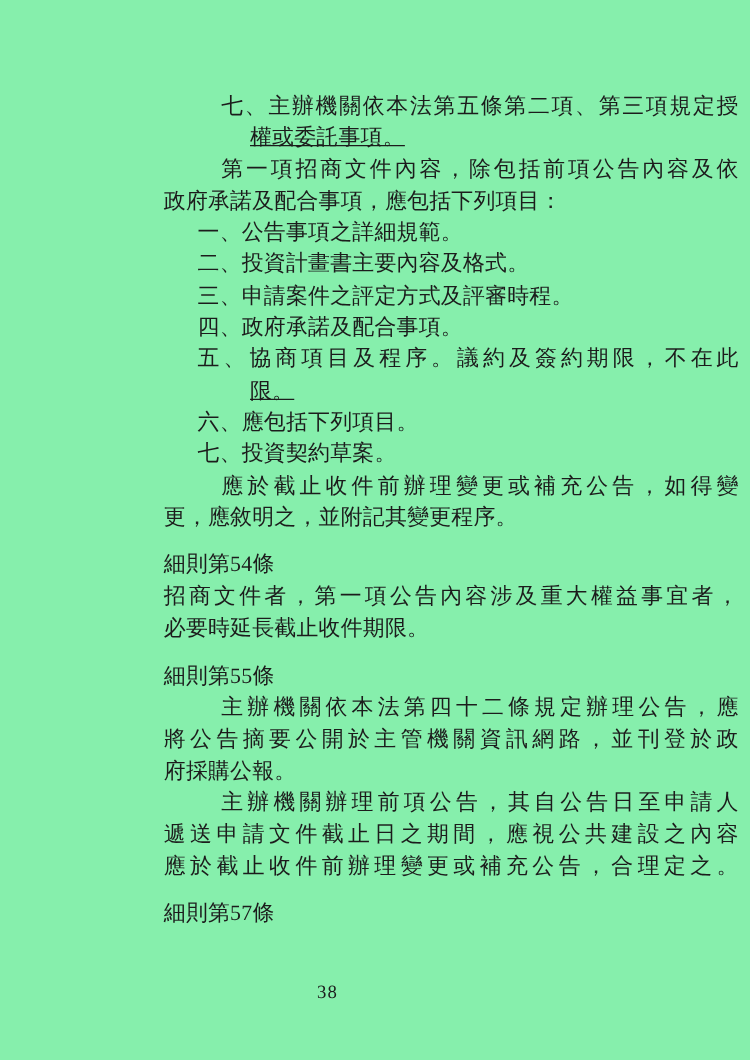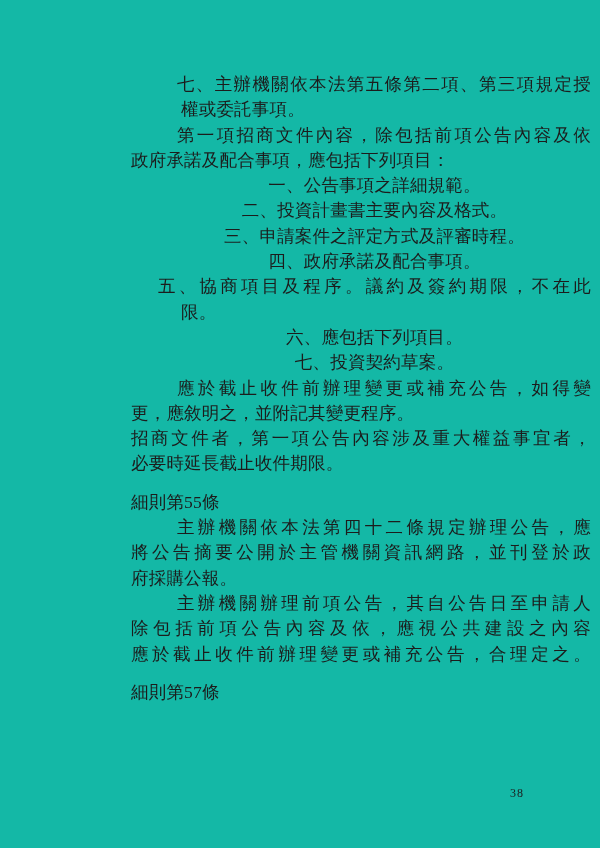--- a/index.html
+++ b/index.html
@@ -1,50 +1,50 @@
 <!DOCTYPE html>
 <html><head>
 <meta charset="utf-8">
 <style>
   html,body{margin:0;padding:0;background:#e8e8e8;}
   .page{
     position:relative;
     width:600px;height:848px;
     margin:0 auto;
-    background:#14b8a6;
+    background:#86efac;
     font-family:"Liberation Serif","DejaVu Serif",serif;
     color:#1c1c1c;
     overflow:hidden;
   }
   .textblock{
     position:absolute;
     left:131px;top:72px;
     width:460px;
     font-size:17.5px;
     line-height:25.3px;
     letter-spacing:0.2px;
   }
   .ln{white-space:nowrap;}
   .m0{margin-left:0;}
   .pfirst{margin-left:46px;}
-  .item{margin-left:27px;text-align:center;}
-  .cont{margin-left:50px;}
+  .item{margin-left:27px;}
+  .cont{margin-left:69px;text-decoration:underline;}
   .head{margin-left:0;margin-top:13px;}
   .just{
     white-space:normal;
     text-align:justify;
     text-align-last:justify;
     word-break:break-all;
   }
   .pagenum{
     position:absolute;
     top:786px;left:0;
     width:524px;
-    text-align:right;
-    font-size:12px;
+    text-align:center;
+    font-size:15px;
     letter-spacing:1px;
     color:#1c1c1c;
   }
 </style>
 </head>
 <body>
 
 <div class="page">
   <div class="textblock">
     <div class="ln pfirst just">七、主辦機關依本法第五條第二項、第三項規定授</div>
@@ -54,25 +54,26 @@
     <div class="ln item">一、公告事項之詳細規範。</div>
     <div class="ln item">二、投資計畫書主要內容及格式。</div>
     <div class="ln item">三、申請案件之評定方式及評審時程。</div>
     <div class="ln item">四、政府承諾及配合事項。</div>
     <div class="ln item just">五、協商項目及程序。議約及簽約期限，不在此</div>
     <div class="ln cont">限。</div>
     <div class="ln item">六、應包括下列項目。</div>
     <div class="ln item">七、投資契約草案。</div>
     <div class="ln pfirst just">應於截止收件前辦理變更或補充公告，如得變</div>
     <div class="ln m0">更，應敘明之，並附記其變更程序。</div>
+    <div class="ln head">細則第54條</div>
     <div class="ln m0 just">招商文件者，第一項公告內容涉及重大權益事宜者，</div>
     <div class="ln m0">必要時延長截止收件期限。</div>
     <div class="ln head">細則第55條</div>
     <div class="ln pfirst just">主辦機關依本法第四十二條規定辦理公告，應</div>
     <div class="ln m0 just">將公告摘要公開於主管機關資訊網路，並刊登於政</div>
     <div class="ln m0">府採購公報。</div>
     <div class="ln pfirst just">主辦機關辦理前項公告，其自公告日至申請人</div>
-    <div class="ln m0 just">除包括前項公告內容及依，應視公共建設之內容</div>
+    <div class="ln m0 just">遞送申請文件截止日之期間，應視公共建設之內容</div>
     <div class="ln m0 just">應於截止收件前辦理變更或補充公告，合理定之。</div>
     <div class="ln head">細則第57條</div>
   </div>
   <div class="pagenum">38</div>
 </div>
 
 </body></html>

